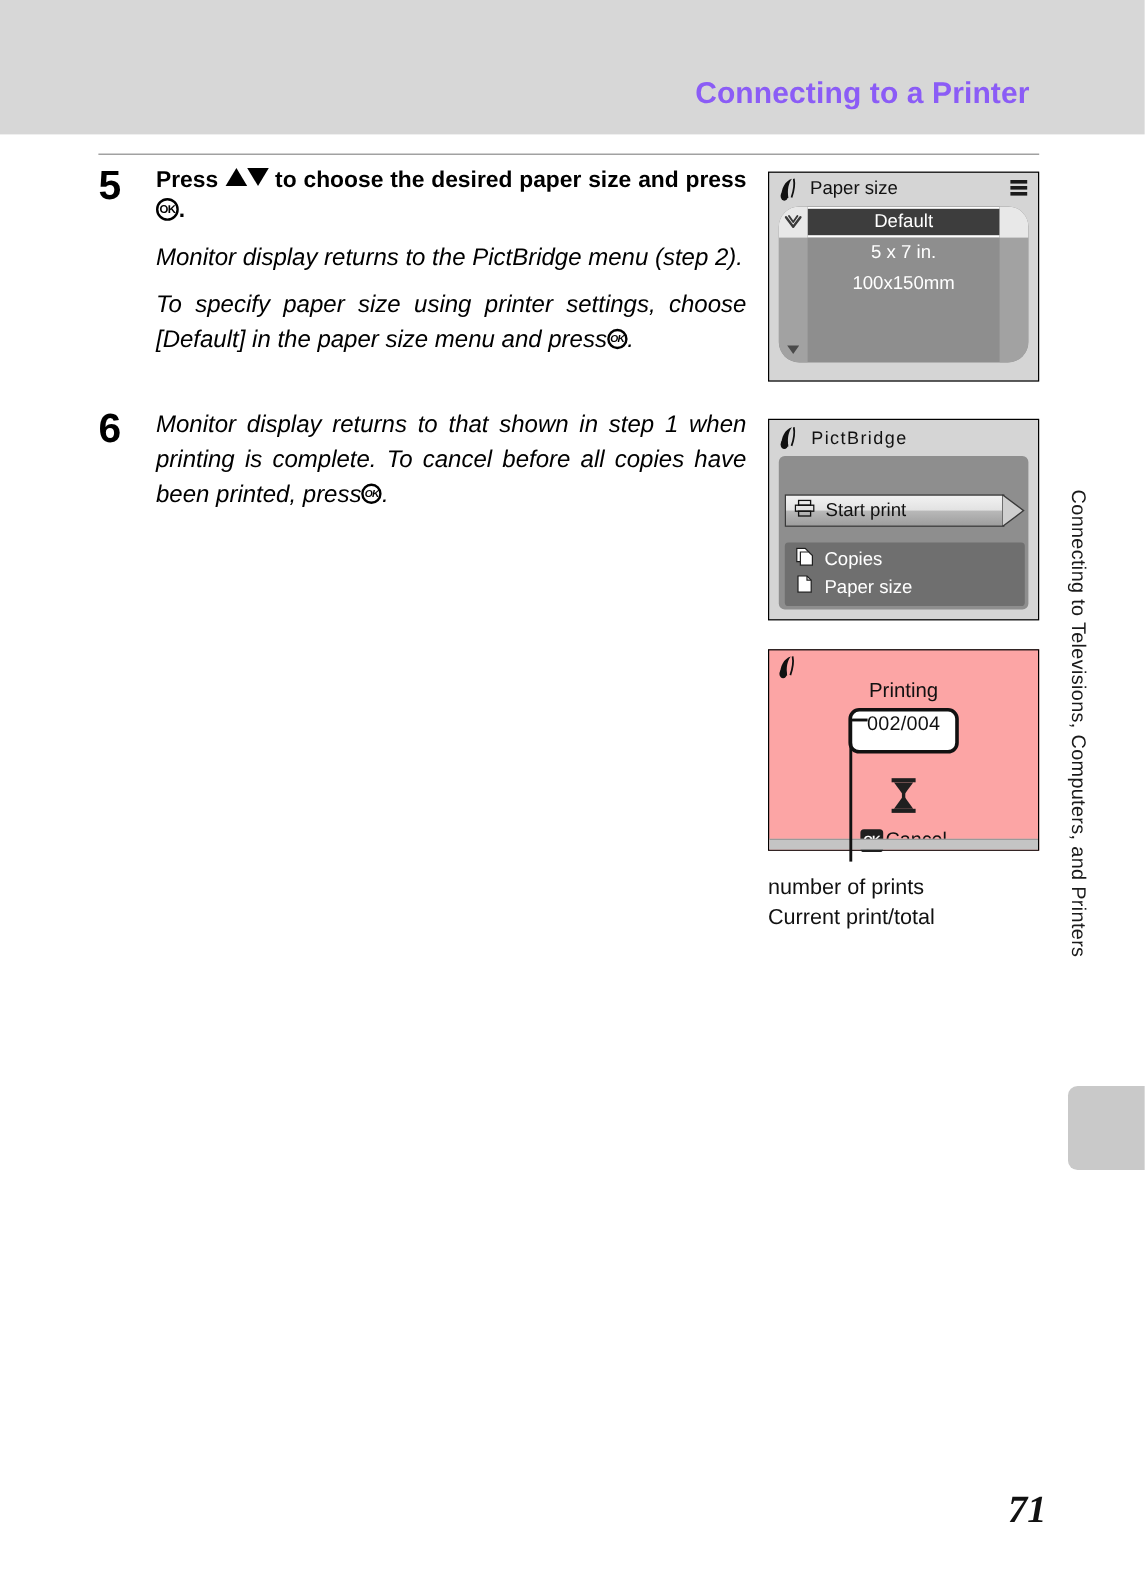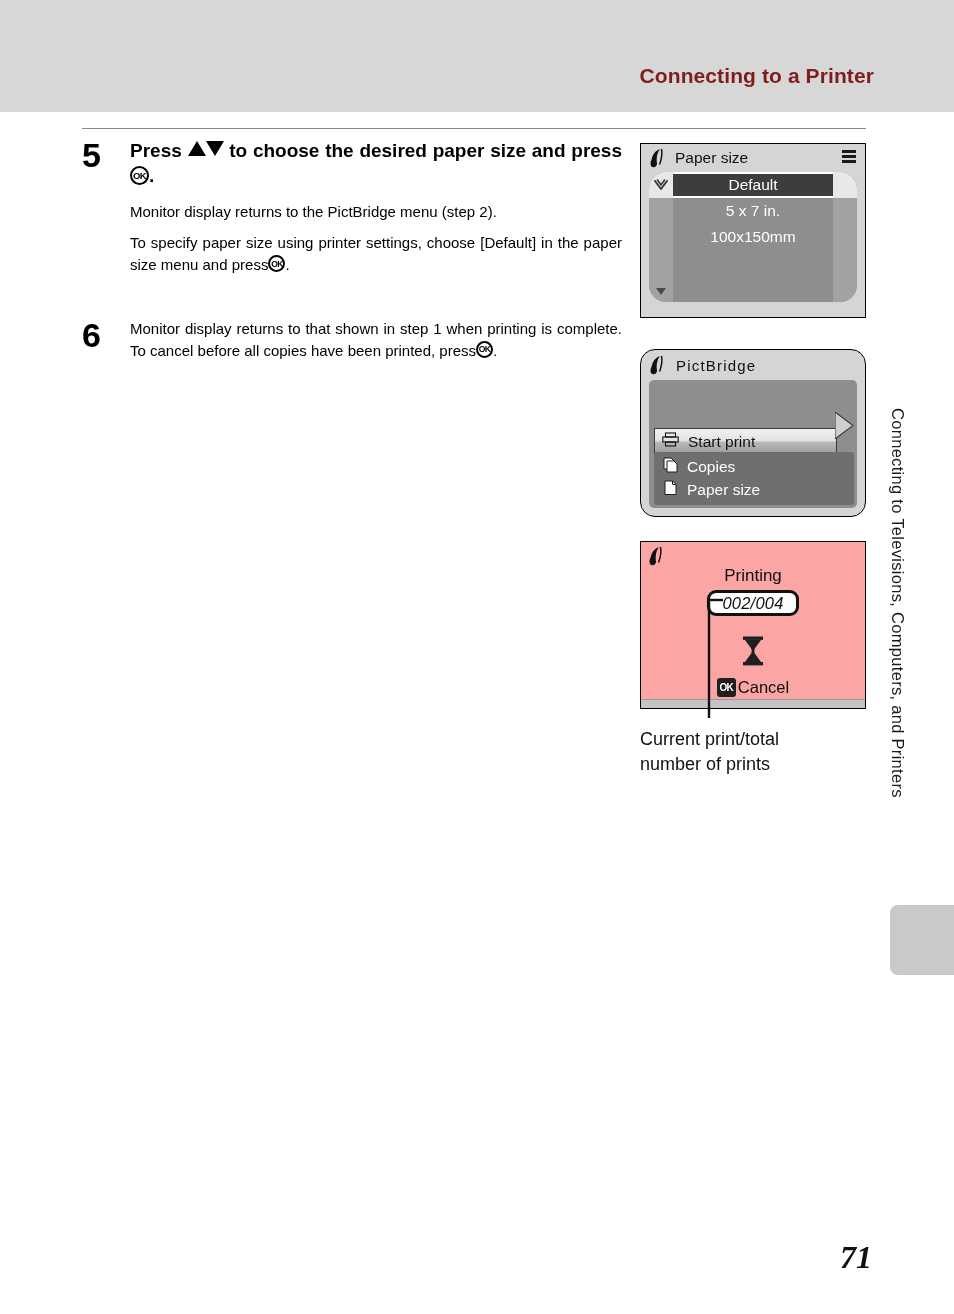--- a/index.html
+++ b/index.html
@@ -18,26 +18,26 @@
 
   
   .header-band {
     position: absolute;
     left: 0; top: 0;
     width: 954px; height: 112px;
     background: #d7d7d7;
   }
   .header-title {
     position: absolute;
-    right: 80px;
+    right: 96px;
     top: 64px;
-    font-size: 21px;
+    font-size: 25px;
     font-weight: bold;
     letter-spacing: 0.1px;
-    color: #7f1d1d;
+    color: #8b5cf6;
     white-space: nowrap;
   }
 
   
   .top-rule {
     position: absolute;
     left: 82px; top: 128px;
     width: 784px; height: 1px;
     background: #8a8a8a;
   }
@@ -66,25 +66,26 @@
   .step-head {
     font-size: 19px;
     font-weight: bold;
     line-height: 1.33;
     text-align: justify;
     text-justify: inter-word;
     margin: 0 0 12px 0;
   }
   .step-head.j6 { width: 100%; }
   .step-p {
-    font-size: 15px;
+    font-size: 20px;
     line-height: 1.45;
     text-align: justify;
     text-justify: inter-word;
     margin: 0 0 10px 0;
+    font-style: italic;
   }
   .step-p:last-child { margin-bottom: 0; }
 
   
   .tri-up, .tri-dn, .tri-rt {
     display: inline-block;
     width: 0; height: 0;
     vertical-align: 1px;
   }
   .tri-up {
@@ -241,21 +242,21 @@
   .dn-arrow {
     position: absolute;
     left: 7px; bottom: 7px;
     width: 0; height: 0;
     border-left: 5px solid transparent;
     border-right: 5px solid transparent;
     border-top: 7px solid #4a4a4a;
   }
 
   
-  .pb-frame { height: 168px; margin-top: 31px; border-radius: 15px; }
+  .pb-frame { height: 168px; margin-top: 31px; }
   .pb-title {
     height: 30px;
     padding-left: 8px;
     display: flex;
     align-items: center;
     gap: 9px;
     font-size: 15px;
     letter-spacing: 1.2px;
     color: #111;
   }
@@ -266,21 +267,21 @@
     background: #8e8e8e;
     position: relative;
   }
   .startprint-row {
     position: absolute;
     left: 5px; top: 32px;
     width: 200px; height: 27px;
   }
   .startprint-row .bar {
     position: absolute;
-    left: 0; top: 16px;
+    left: 0; top: 0;
     width: 183px; height: 27px;
     background: linear-gradient(to bottom, #f2f2f2 0%, #e2e2e2 48%, #b8b8b8 52%, #9e9e9e 100%);
     border: 1px solid #3a3a3a;
     box-sizing: border-box;
     display: flex;
     align-items: center;
     gap: 9px;
     padding-left: 7px;
     font-size: 15.5px;
     color: #111;
@@ -322,25 +323,24 @@
   .pr-title {
     margin-top: 24px;
     font-size: 17px;
     color: #111;
   }
   .pr-count {
     margin-top: 4px;
     border: 3px solid #111;
     border-radius: 9px;
     background: #ffffff;
-    padding: 1px 12px 0 12px;
+    padding: 1px 12px 12px 12px;
     font-size: 16.5px;
     color: #111;
     letter-spacing: 0.2px;
-    font-style: italic;
   }
   .pr-hourglass {
     margin-top: 20px;
   }
   .pr-cancel {
     margin-top: 8px;
     display: flex;
     align-items: center;
     gap: 2px;
     font-size: 16.5px;
@@ -583,20 +583,20 @@
   </div>
 
 </div>
 
 <svg class="leader">
   <path d="M709 600 L709 718" stroke="#111" stroke-width="2.4" fill="none"></path>
   <path d="M709 600 L723 600" stroke="#111" stroke-width="2.4" fill="none"></path>
 </svg>
 
 <div class="caption">
+  <div>number of prints</div>
   <div>Current print/total</div>
-  <div>number of prints</div>
 </div>
 
 <div class="side-text">Connecting to Televisions, Computers, and Printers</div>
 <div class="side-tab"></div>
 
 <div class="page-no">71</div>
 
 </body></html>

